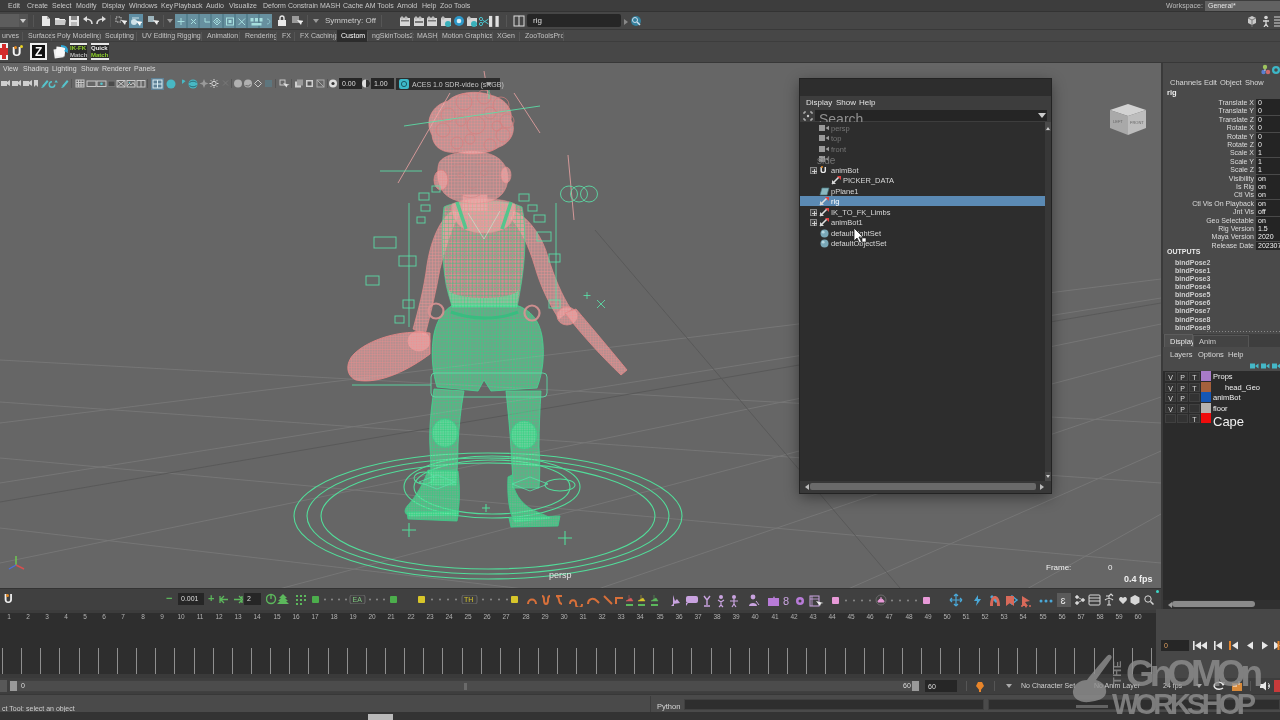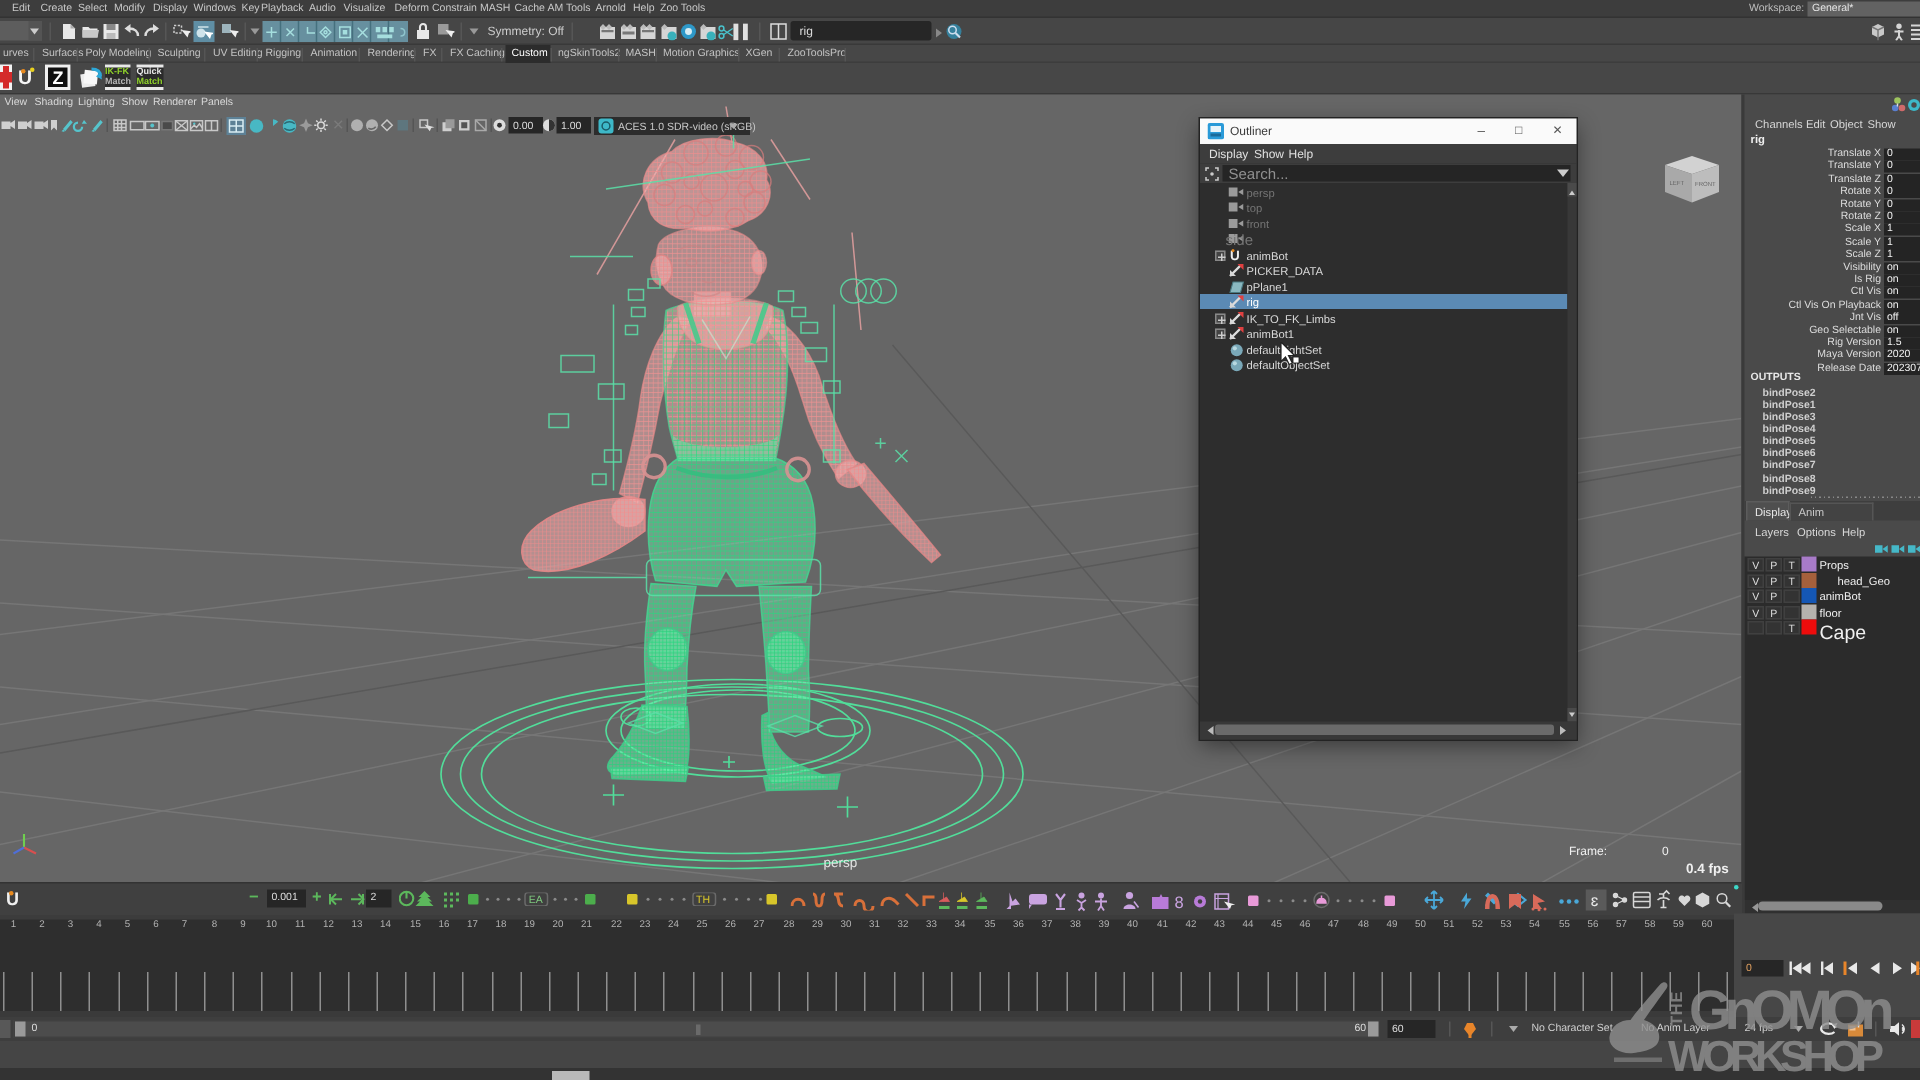--- a/index.html
+++ b/index.html
@@ -1082,52 +1082,48 @@
         <path d="M8 1v4" stroke="#ddd"></path>
       </svg>
   <div class="abs" style="left:1250px;top:3px;width:1px;height:10px;background:#565656;"></div>
   <svg class="abs" style="left:1259px;top:3px" width="12" height="10" viewBox="0 0 12 10">
         <path d="M1 3h3l3-2.5v9L4 7H1z" fill="#e8e8e8"></path>
         <path d="M9 2c2 1.5 2 4.5 0 6M9 4c1 .6 1 1.4 0 2" stroke="#e8e8e8" fill="none"></path>
       </svg>
   <div class="abs" style="left:1274px;top:2px;width:6px;height:12px;background:#c83a3a;"></div>
 </div>
 
+<div class="abs" id="statusbar" style="left:0;top:694px;width:1280px;height:18px;background:#4a4a4a;border-top:1px solid #383838;">
+  <span class="t" style="left:2px;top:10px;font-size:7px;color:#cfcfcf;">ct Tool: select an object</span>
+  <div class="abs" style="left:650px;top:1px;width:1px;height:17px;background:#3c3c3c;"></div>
+  <span class="t" style="left:657px;top:7px;font-size:7.5px;color:#d8d8d8;">Python</span>
+  <div class="abs" style="left:684px;top:4px;width:300px;height:11px;background:#2e2e2e;border:1px solid #404040;"></div>
+  <div class="abs" style="left:988px;top:4px;width:292px;height:11px;background:#2e2e2e;border:1px solid #404040;"></div>
+</div>
 
 <div class="abs" id="bottomstrip" style="left:0;top:712px;width:1280px;height:8px;background:#333333;">
   <div class="abs" style="left:368px;top:2px;width:25px;height:6px;background:#b9b9b9;"></div>
 </div>
 
 <div class="abs" id="outliner" style="left:800px;top:79px;width:251px;height:414px;box-shadow:0 4px 14px rgba(0,0,0,.45);background:#2d2d2d;outline:1px solid #232323;">
 
-  <div class="abs" style="left:0;top:0;width:251px;height:17px;background:#fafafa;">
-    <svg class="abs" style="left:5px;top:3px" width="11" height="11" viewBox="0 0 11 11">
-      <rect x="0" y="0" width="11" height="11" rx="1.5" fill="#2a9ad8"></rect>
-      <rect x="2" y="2" width="7" height="4" fill="#e8f4fa"></rect>
-          <rect x="2" y="7" width="7" height="2" fill="#1a6a9a"></rect>
-    </svg>
-    <span class="t" style="left:20px;top:4px;font-size:8px;color:#3a3a3a;">Outliner</span>
-    <span class="t" style="left:185px;top:3px;font-size:9px;color:#555;">–</span>
-    <span class="t" style="left:210px;top:3px;font-size:8px;color:#555;">□</span>
-    <span class="t" style="left:235px;top:3px;font-size:8px;color:#555;">✕</span>
-  </div>
 
   <div class="abs" style="left:0;top:17px;width:251px;height:13px;background:#3d3d3d;">
     <span class="t" style="left:6px;top:2px;font-size:8px;color:#e0e0e0;">Display</span>
     <span class="t" style="left:36px;top:2px;font-size:8px;color:#e0e0e0;">Show</span>
     <span class="t" style="left:59px;top:2px;font-size:8px;color:#e0e0e0;">Help</span>
   </div>
 
   <div class="abs" style="left:0;top:30px;width:251px;height:13px;background:#3d3d3d;">
     <svg class="abs" style="left:3px;top:2px" width="10" height="10" viewBox="0 0 10 10">
       <path d="M1 3V1h2M7 1h2v2M9 7v2H7M3 9H1V7" stroke="#ccc" fill="none"></path>
           <circle cx="5" cy="5" r="1.2" fill="#ccc"></circle>
     </svg>
     <div class="abs" style="left:15px;top:1px;width:232px;height:11px;background:#252525;"></div>
-    <span class="t" style="left:19px;top:2px;font-size:10px;color:#909090;">Search...</span>
+    <span class="t" style="left:19px;top:2px;font-size:14px;color:#909090;">Search...</span>
     <div class="abs" style="left:238px;top:4px;width:0;height:0;border:4px solid transparent;border-top:5px solid #ccc;"></div>
   </div>
 
   <div class="abs" style="left:0;top:43px;width:245px;height:359px;background:#2d2d2d;overflow:hidden;">
     <div id="olrows">
 <div class="abs" style="left:0;top:1px;width:245px;height:10px;">
             <svg class="abs" style="left:19px;top:1px" width="10" height="8" viewBox="0 0 10 8">
               <rect x="0" y="1" width="6" height="6" fill="#9a9a9a"></rect>
               <path d="M6.5 4l3.5-2.2v4.4z" fill="#9a9a9a"></path>
             </svg>
@@ -1156,21 +1152,21 @@
           </div>
 <div class="abs" style="left:0;top:43px;width:245px;height:10px;">
             <div class="abs" style="left:10px;top:2px;width:7px;height:7px;background:#444;border:1px solid #888;">
               <div class="abs" style="left:1px;top:2.5px;width:5px;height:1px;background:#ccc;"></div>
               <div class="abs" style="left:2.5px;top:1px;width:1px;height:5px;background:#ccc;"></div>
             </div>
             <span class="t" style="left:20px;top:0px;font-size:9px;font-weight:bold;color:#eee;">U</span>
             <div class="abs" style="left:21px;top:1px;width:2px;height:2px;border-radius:50%;background:#e88a1f;"></div>
             <span class="t" style="left:31px;top:1px;font-size:7.5px;color:#d8d8d8;">animBot</span>
           </div>
-<div class="abs" style="left:0;top:53px;width:245px;height:10px;text-align:right;">
+<div class="abs" style="left:12px;top:53px;width:245px;height:10px;text-align:right;">
             <svg class="abs" style="left:19px;top:0px" width="11" height="10" viewBox="0 0 11 10">
               <path d="M1 9L8 2" stroke="#ddd" stroke-width="1.6"></path>
               <path d="M6 1h4v4z" fill="#e04040"></path>
               <path d="M1 5v4h4z" fill="#d8d8d8"></path>
             </svg>
             <span class="t" style="left:31px;top:1px;font-size:7.5px;color:#d8d8d8;">PICKER_DATA</span>
           </div>
 <div class="abs" style="left:0;top:64px;width:245px;height:10px;">
             <svg class="abs" style="left:19px;top:1px" width="11" height="9" viewBox="0 0 11 9">
               <path d="M3 1h7L8 8H1z" fill="#8ab8c0" stroke="#4a7a82" stroke-width="0.7"></path>

